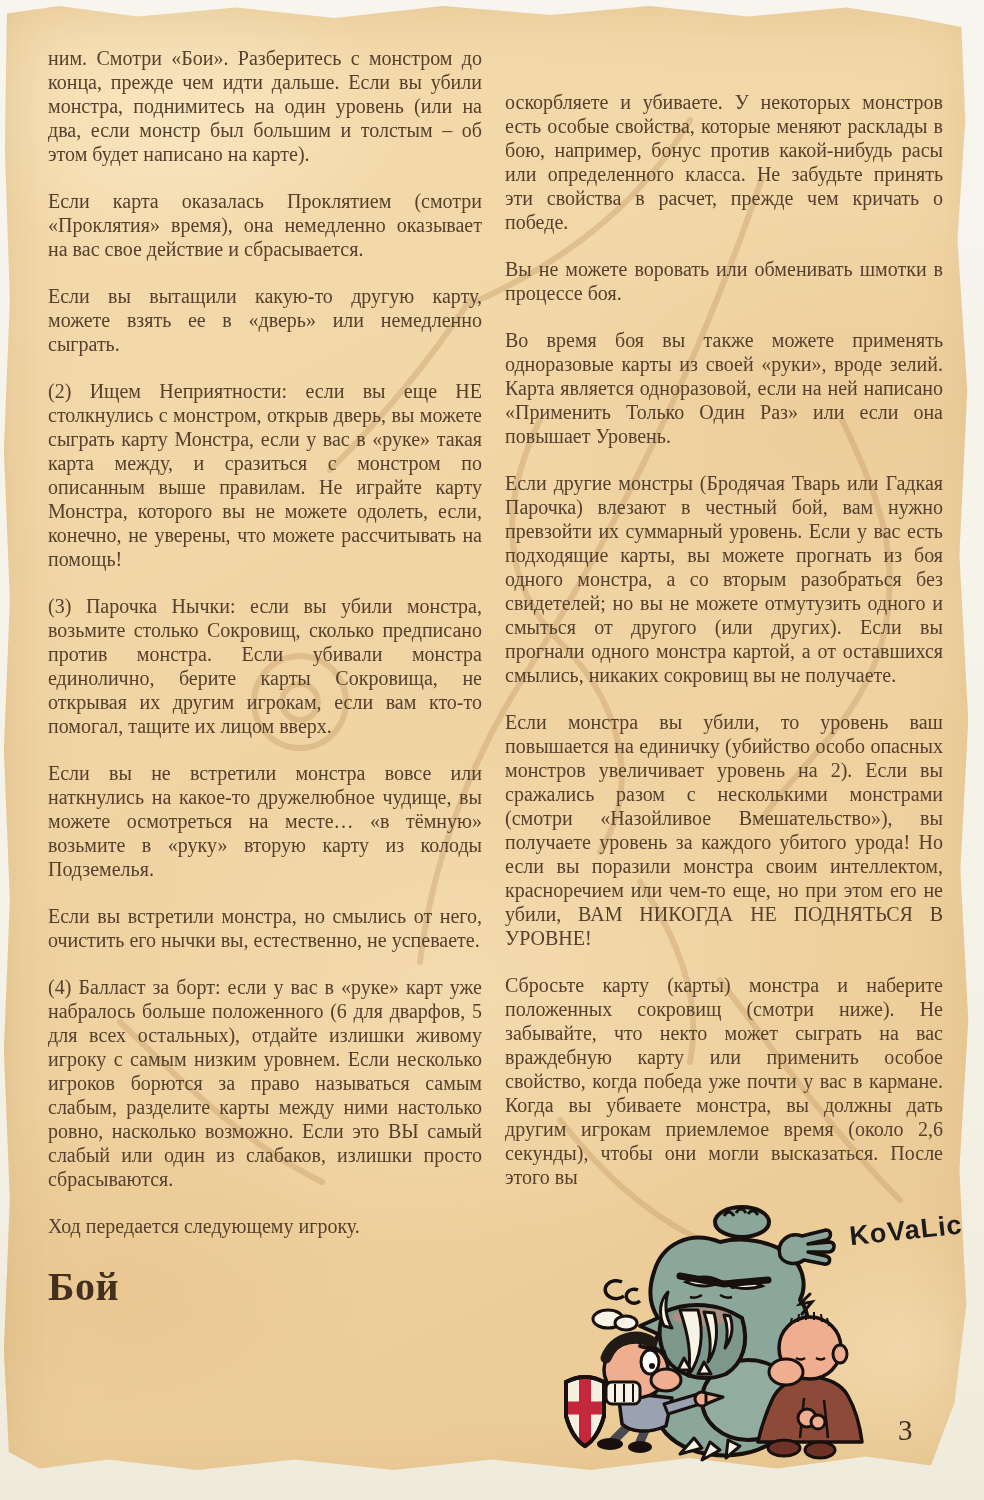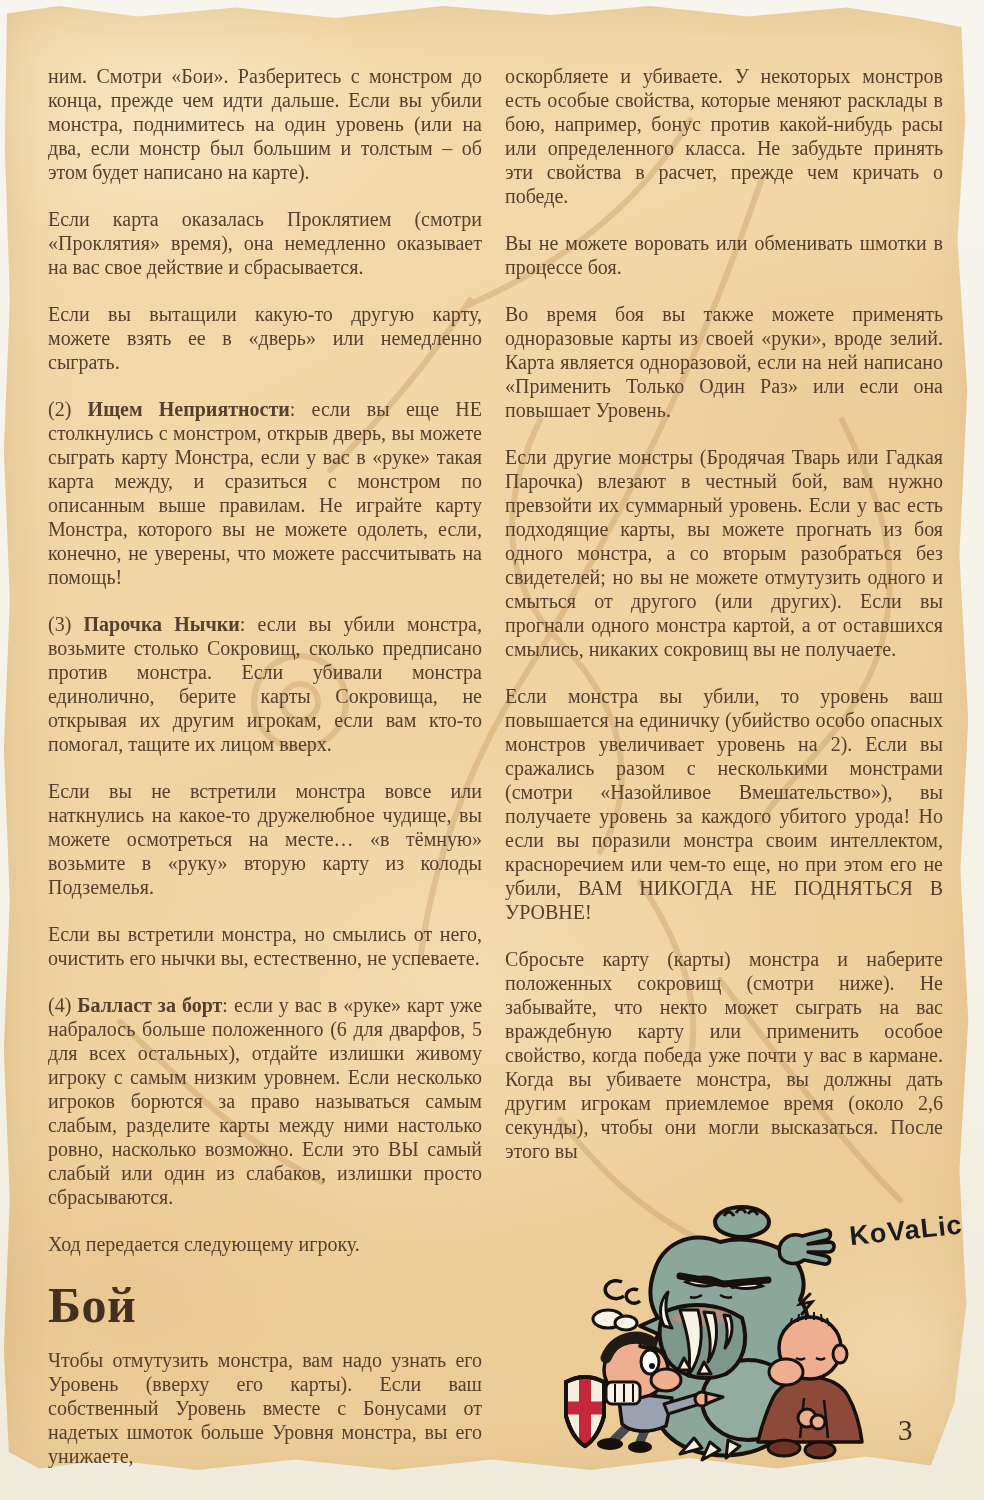--- a/index.html
+++ b/index.html
@@ -23,34 +23,34 @@
       66% 0.4%, 76% 1.1%, 86% 0.5%, 93% 1.2%, 97.7% 1.8%, 98.1% 8%, 97.3% 16%,
       98.3% 26%, 97.5% 37%, 98.4% 48%, 97.6% 58%, 98.4% 68%, 97.5% 78%,
       98.2% 87%, 97.0% 93.5%, 94.6% 97.7%, 88% 97.1%, 79% 97.9%, 70% 97.2%,
       60% 98.0%, 50% 97.3%, 40% 98.0%, 30% 97.3%, 20% 98.0%, 11% 97.3%,
       4% 97.9%, 0.9% 96.8%, 0.4% 90%, 1.0% 80%, 0.4% 70%, 1.0% 60%, 0.4% 50%,
       1.0% 40%, 0.4% 30%, 1.0% 20%, 0.5% 10%);
     box-shadow:inset 0 0 70px rgba(168,122,58,0.28), inset 0 0 8px rgba(120,80,40,0.22);
   }
   .watermark{position:absolute;inset:0;z-index:1;pointer-events:none;}
   .col{
-    position:absolute;z-index:2;top:64px;
+    position:absolute;z-index:2;top:46px;
     color:#55402d;font-size:20px;line-height:24px;
     text-align:justify;
   }
   .col-left{left:48px;width:434px;}
-  .col-right{left:505px;width:438px;}
+  .col-right{left:505px;width:438px;margin-top:44px;}
   .para{margin:0 0 0 0;padding:0;}
   .para + .para{margin-top:23px;}
   .head{
-    font-size:50px;line-height:46px;margin:26px 0 20px 0;
+    font-size:40px;line-height:46px;margin:26px 0 20px 0;
     color:#43301e;font-weight:bold;letter-spacing:0.5px;
   }
   .head + .para{margin-top:0;}
-  .bold{font-weight:bold;}
+  .bold{font-weight:normal;}
   .cartoon{position:absolute;left:552px;top:1186px;z-index:3;}
   .pagenum{
     position:absolute;left:898px;top:1414px;z-index:3;
     font-size:29px;color:#3e3022;
   }
 </style>
 </head>
 <body>
 
 <div class="scan">
@@ -76,21 +76,20 @@
       <p class="para"><span>ним. Смотри «Бои». Разберитесь с монстром до конца, прежде чем идти дальше. Если вы убили монстра, поднимитесь на один уровень (или на два, если монстр был большим и толстым – об этом будет написано на карте).</span></p>
       <p class="para"><span>Если карта оказалась Проклятием (смотри «Проклятия» время), она немедленно оказывает на вас свое действие и сбрасывается.</span></p>
       <p class="para"><span>Если вы вытащили какую-то другую карту, можете взять ее в «дверь» или немедленно сыграть.</span></p>
       <p class="para"><span>(2) </span><span class="bold">Ищем Неприятности</span><span>: если вы еще НЕ столкнулись с монстром, открыв дверь, вы можете сыграть карту Монстра, если у вас в «руке» такая карта между, и сразиться с монстром по описанным выше правилам. Не играйте карту Монстра, которого вы не можете одолеть, если, конечно, не уверены, что можете рассчитывать на помощь!</span></p>
       <p class="para"><span>(3) </span><span class="bold">Парочка Нычки</span><span>: если вы убили монстра, возьмите столько Сокровищ, сколько предписано против монстра. Если убивали монстра единолично, берите карты Сокровища, не открывая их другим игрокам, если вам кто-то помогал, тащите их лицом вверх.</span></p>
       <p class="para"><span>Если вы не встретили монстра вовсе или наткнулись на какое-то дружелюбное чудище, вы можете осмотреться на месте… «в тёмную» возьмите в «руку» вторую карту из колоды Подземелья.</span></p>
       <p class="para"><span>Если вы встретили монстра, но смылись от него, очистить его нычки вы, естественно, не успеваете.</span></p>
       <p class="para"><span>(4) </span><span class="bold">Балласт за борт</span><span>: если у вас в «руке» карт уже набралось больше положенного (6 для дварфов, 5 для всех остальных), отдайте излишки живому игроку с самым низким уровнем. Если несколько игроков борются за право называться самым слабым, разделите карты между ними настолько ровно, насколько возможно. Если это ВЫ самый слабый или один из слабаков, излишки просто сбрасываются.</span></p>
       <p class="para"><span>Ход передается следующему игроку.</span></p>
       <h2 class="head"><span>Бой</span></h2>
-      <p class="para"><span>Чтобы отмутузить монстра, вам надо узнать его Уровень (вверху его карты). Если ваш собственный Уровень вместе с Бонусами от надетых шмоток больше Уровня монстра, вы его унижаете,</span></p>
     </div>
   <div class="col col-right">
       <p class="para"><span>оскорбляете и убиваете. У некоторых монстров есть особые свойства, которые меняют расклады в бою, например, бонус против какой-нибудь расы или определенного класса. Не забудьте принять эти свойства в расчет, прежде чем кричать о победе.</span></p>
       <p class="para"><span>Вы не можете воровать или обменивать шмотки в процессе боя.</span></p>
       <p class="para"><span>Во время боя вы также можете применять одноразовые карты из своей «руки», вроде зелий. Карта является одноразовой, если на ней написано «Применить Только Один Раз» или если она повышает Уровень.</span></p>
       <p class="para"><span>Если другие монстры (Бродячая Тварь или Гадкая Парочка) влезают в честный бой, вам нужно превзойти их суммарный уровень. Если у вас есть подходящие карты, вы можете прогнать из боя одного монстра, а со вторым разобраться без свидетелей; но вы не можете отмутузить одного и смыться от другого (или других). Если вы прогнали одного монстра картой, а от оставшихся смылись, никаких сокровищ вы не получаете.</span></p>
       <p class="para"><span>Если монстра вы убили, то уровень ваш повышается на единичку (убийство особо опасных монстров увеличивает уровень на 2). Если вы сражались разом с несколькими монстрами (смотри «Назойливое Вмешательство»), вы получаете уровень за каждого убитого урода! Но если вы поразили монстра своим интеллектом, красноречием или чем-то еще, но при этом его не убили, ВАМ НИКОГДА НЕ ПОДНЯТЬСЯ В УРОВНЕ!</span></p>
       <p class="para"><span>Сбросьте карту (карты) монстра и наберите положенных сокровищ (смотри ниже). Не забывайте, что некто может сыграть на вас враждебную карту или применить особое свойство, когда победа уже почти у вас в кармане. Когда вы убиваете монстра, вы должны дать другим игрокам приемлемое время (около 2,6 секунды), чтобы они могли высказаться. После этого вы</span></p>
     </div>
 

